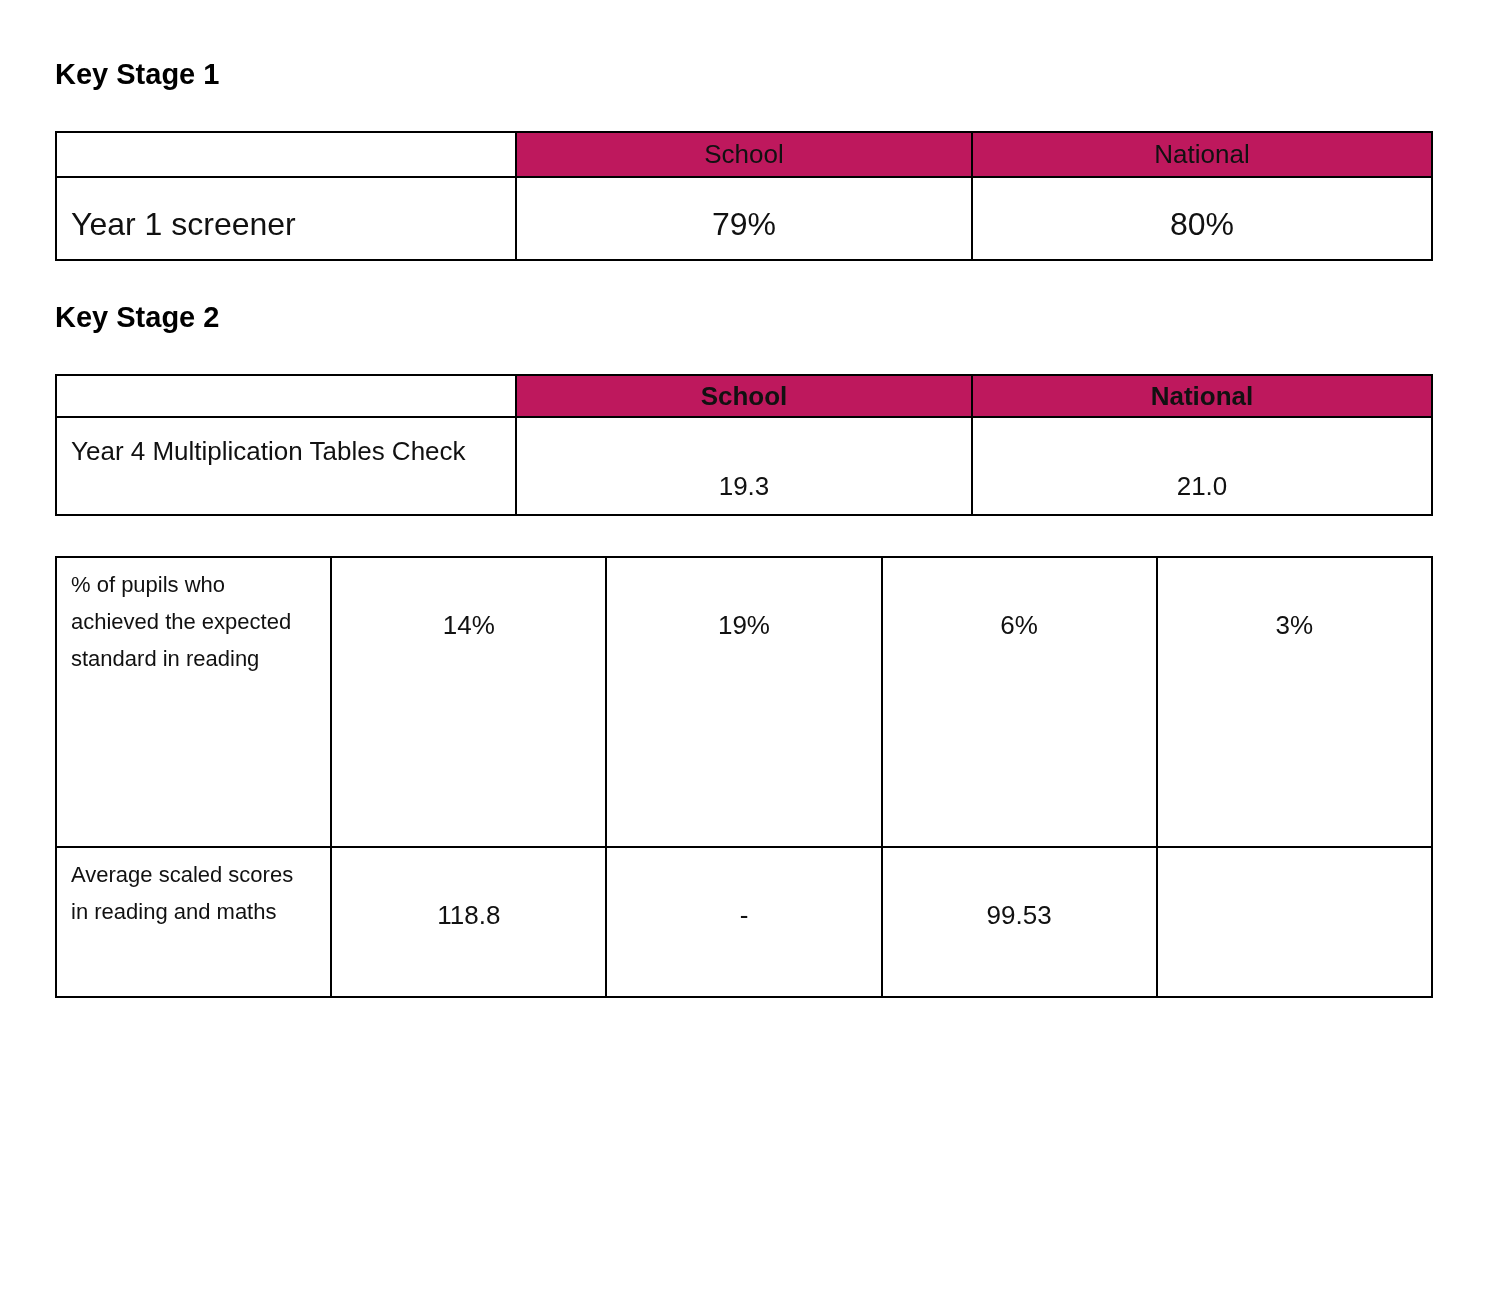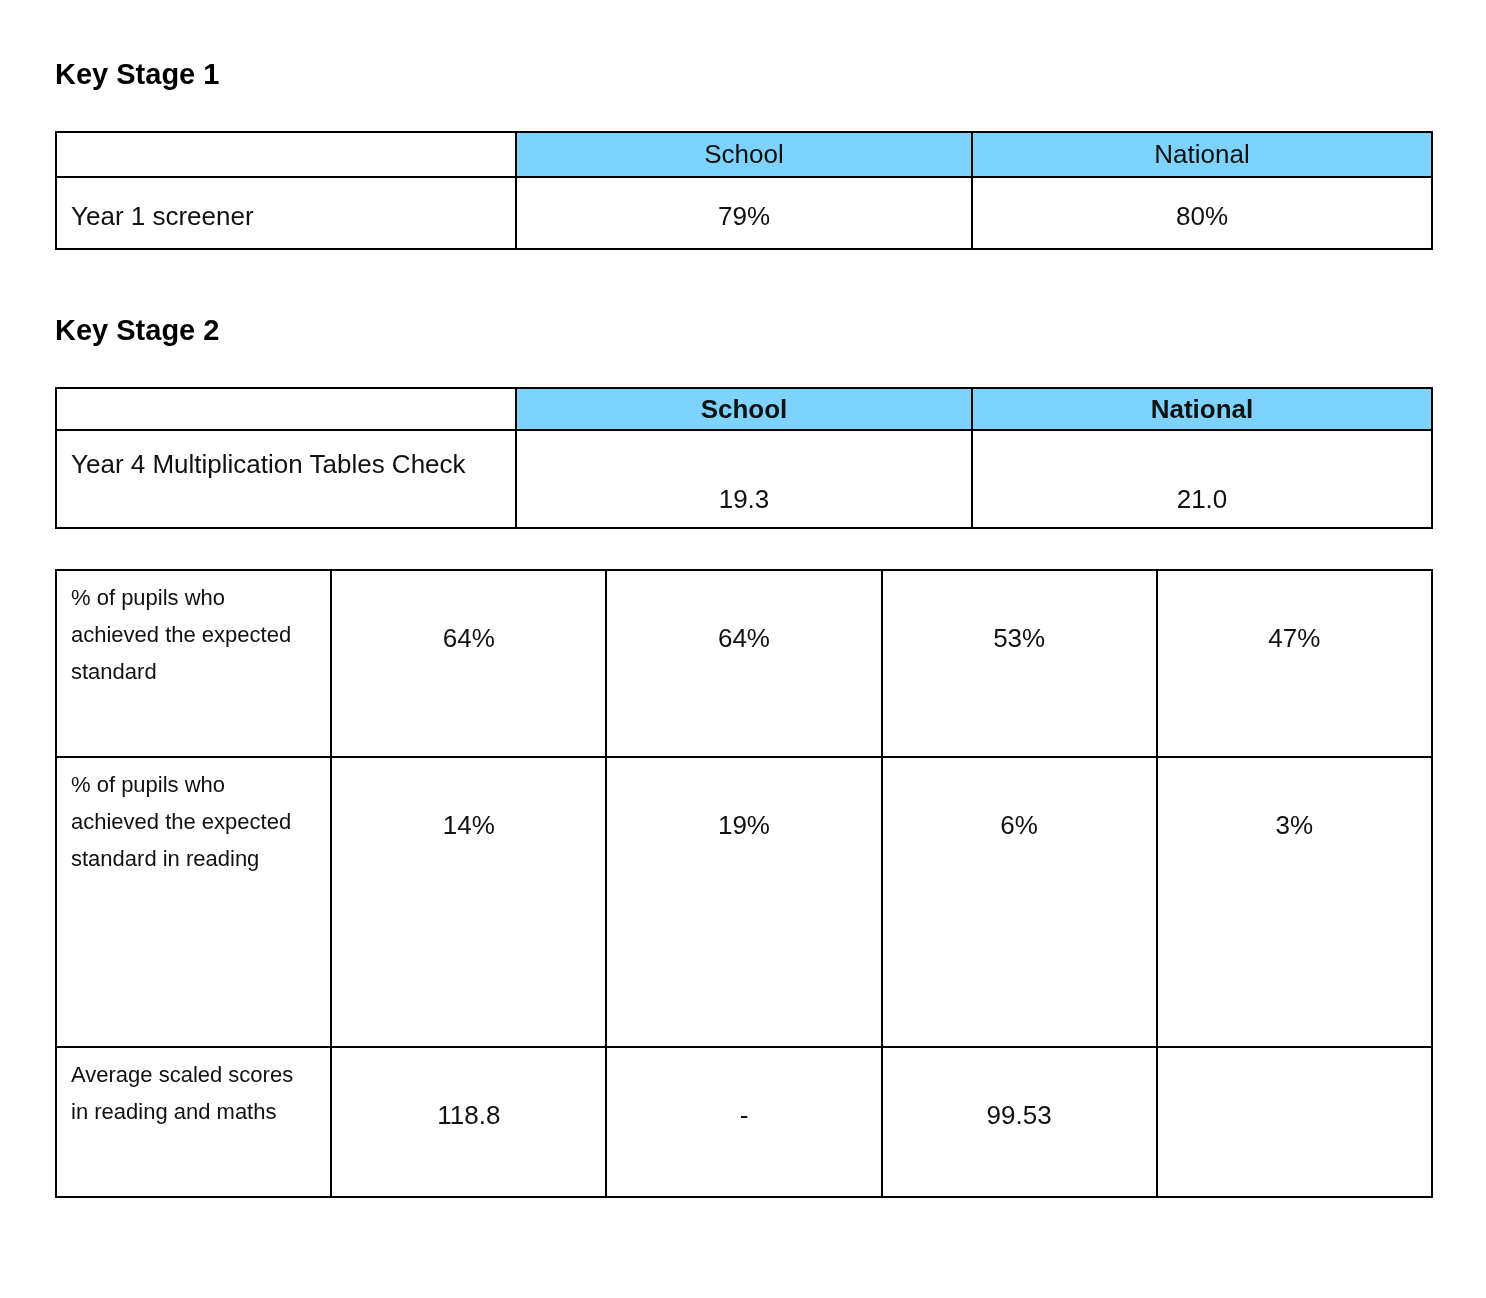--- a/index.html
+++ b/index.html
@@ -18,46 +18,46 @@
     padding: 58px 55px 0 55px;
   }
   h1.section-heading {
     font-size: 29px;
     line-height: 33px;
     font-weight: 700;
     margin: 0;
     color: #000000;
   }
   h1.ks2-heading {
-    margin-top: 64px;
+    margin-top: 40px;
   }
   table {
     border-collapse: collapse;
     table-layout: fixed;
     width: 1376px;
     margin-top: 40px;
   }
   td, th {
     border: 2px solid #000000;
     overflow: hidden;
   }
   th.filled {
-    background: #7dd3fc;
+    background: #be185d;
   }
   th.blank {
     background: #ffffff;
   }
 
   
   .t-small col.c-label    { width: 460px; }
   .t-small col.c-school   { width: 456px; }
   .t-small col.c-national { width: 460px; }
 
   .t1 th { height: 45px; font-size: 26px; font-weight: 400; text-align: center; vertical-align: middle; }
-  .t1 td { height: 72px; font-size: 26px; vertical-align: bottom; padding-bottom: 16px; }
+  .t1 td { height: 83px; font-size: 32px; vertical-align: bottom; padding-bottom: 16px; }
   .t1 td.label { text-align: left; padding-left: 14px; }
   .t1 td.val   { text-align: center; }
 
   .t2 th { height: 42px; font-size: 26px; font-weight: 700; text-align: center; vertical-align: middle; }
   .t2 td { height: 98px; font-size: 26px; }
   .t2 td.label { text-align: left; vertical-align: top; padding: 12px 14px 0 14px; line-height: 43px; margin-top: 36px; }
   .t2 td.val   { text-align: center; vertical-align: bottom; padding-bottom: 12px; margin-left: 35px; }
 
   
   .t3 col { width: 275.2px; }
@@ -136,27 +136,20 @@
 
   <table class="t3">
     <colgroup>
       <col>
         <col>
         <col>
         <col>
         <col>
     </colgroup>
     <tbody>
-    <tr class="r1">
-      <td class="label">% of pupils who achieved the expected standard</td>
-      <td class="val">64%</td>
-      <td class="val">64%</td>
-      <td class="val">53%</td>
-      <td class="val">47%</td>
-    </tr>
     <tr class="r2">
       <td class="label">% of pupils who achieved the expected standard in reading</td>
       <td class="val">14%</td>
       <td class="val">19%</td>
       <td class="val">6%</td>
       <td class="val">3%</td>
     </tr>
     <tr class="r3">
       <td class="label">Average scaled scores in reading and maths</td>
       <td class="val">118.8</td>

